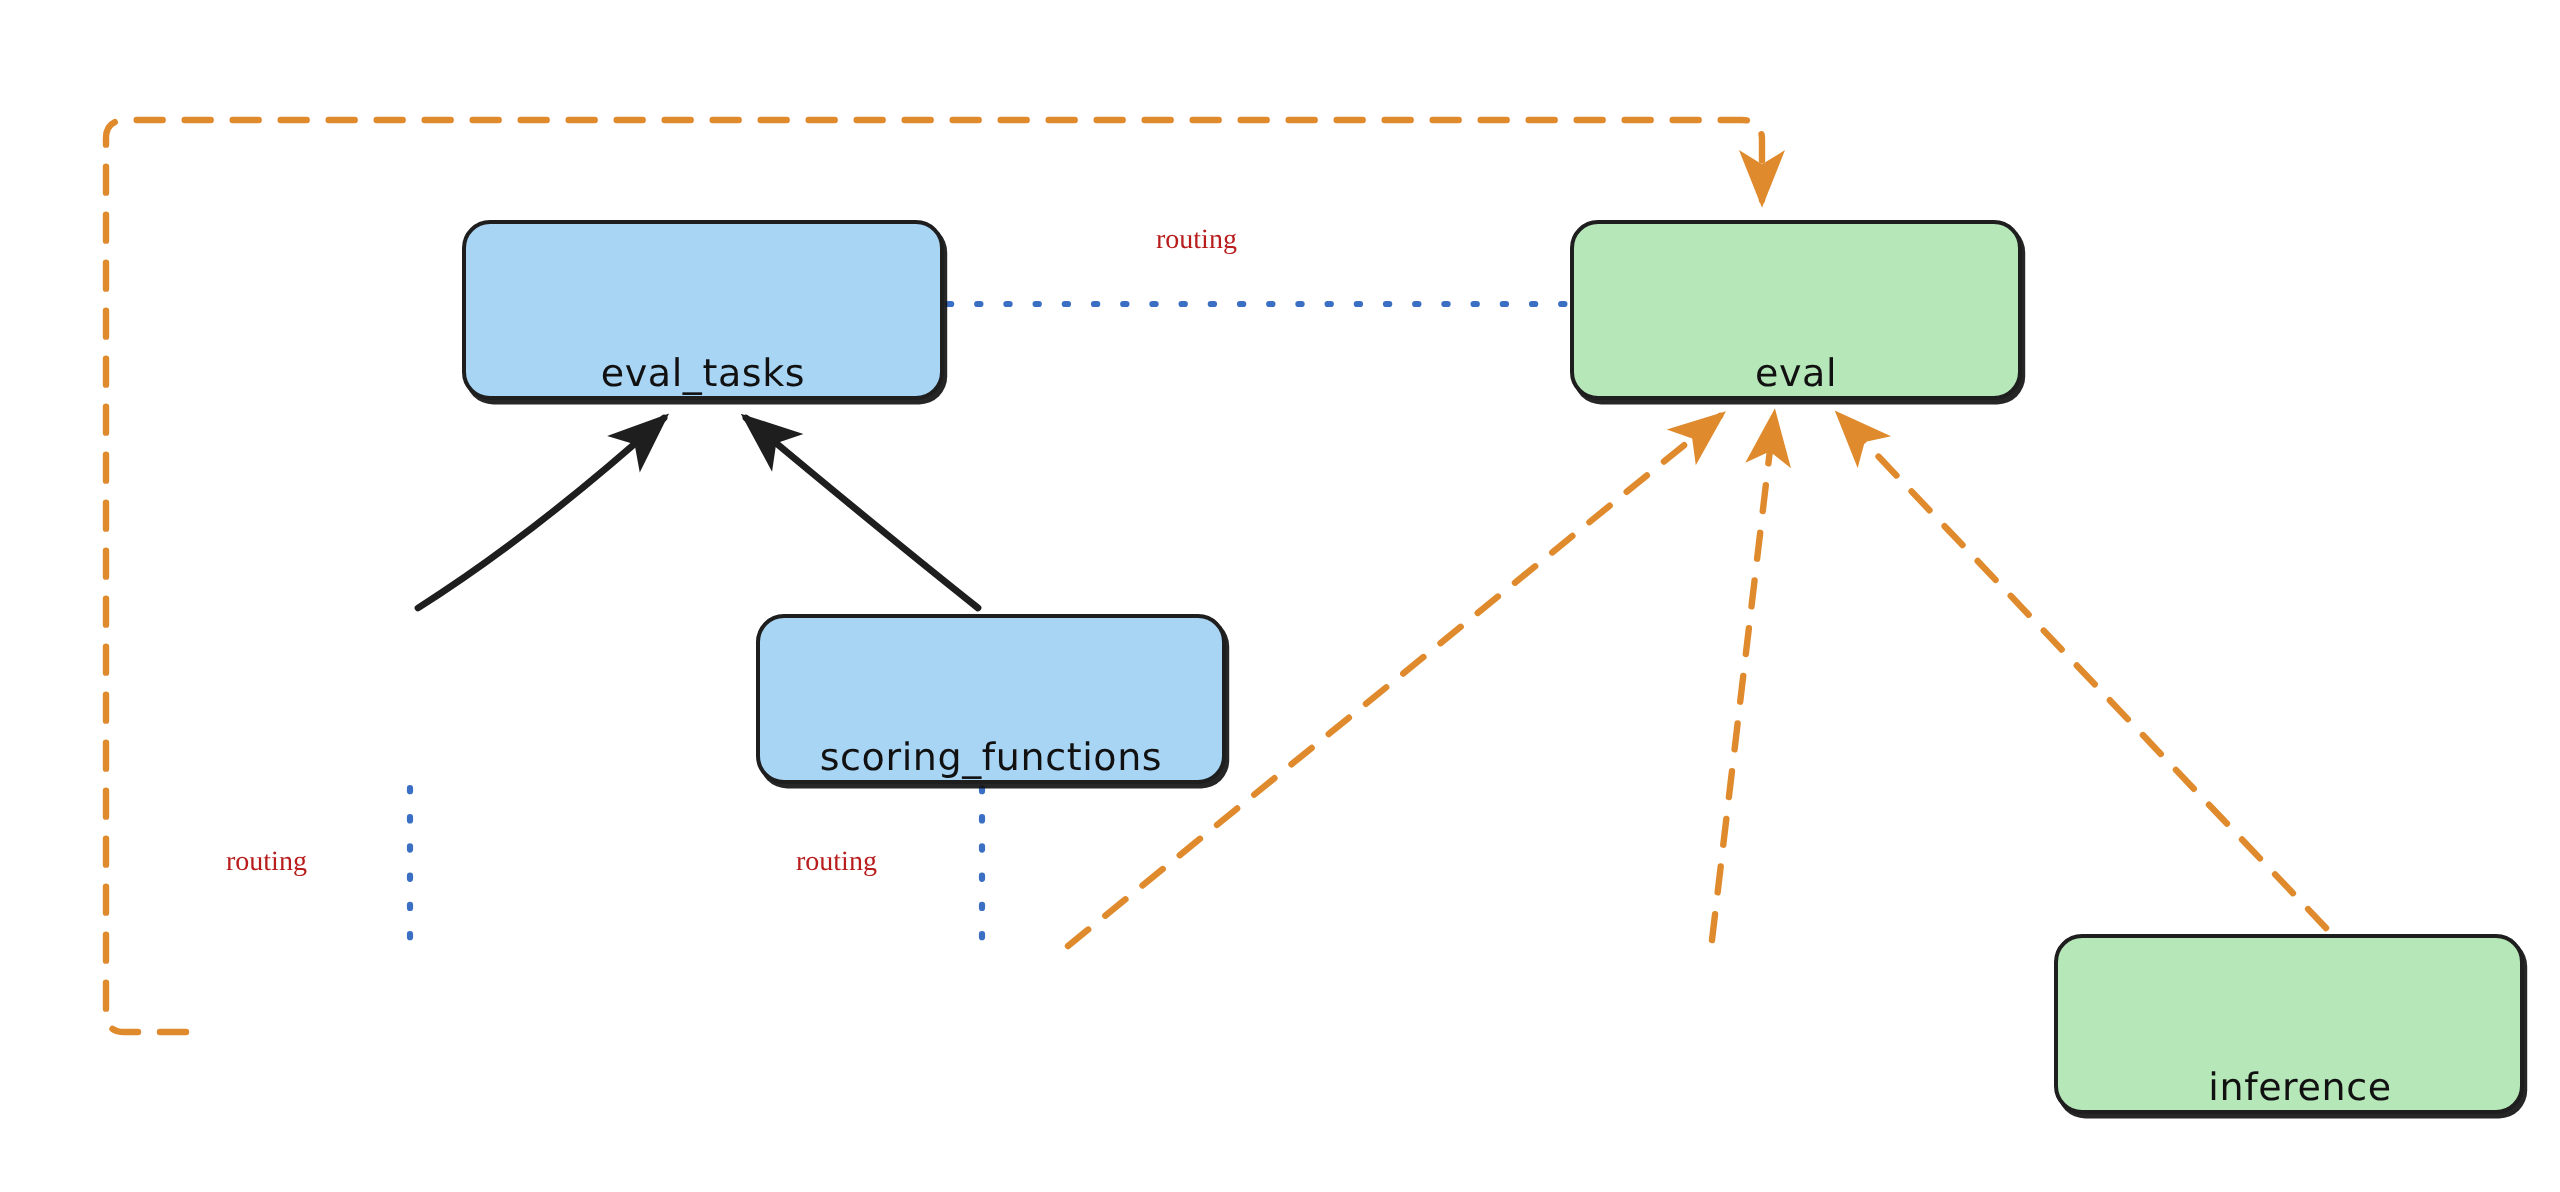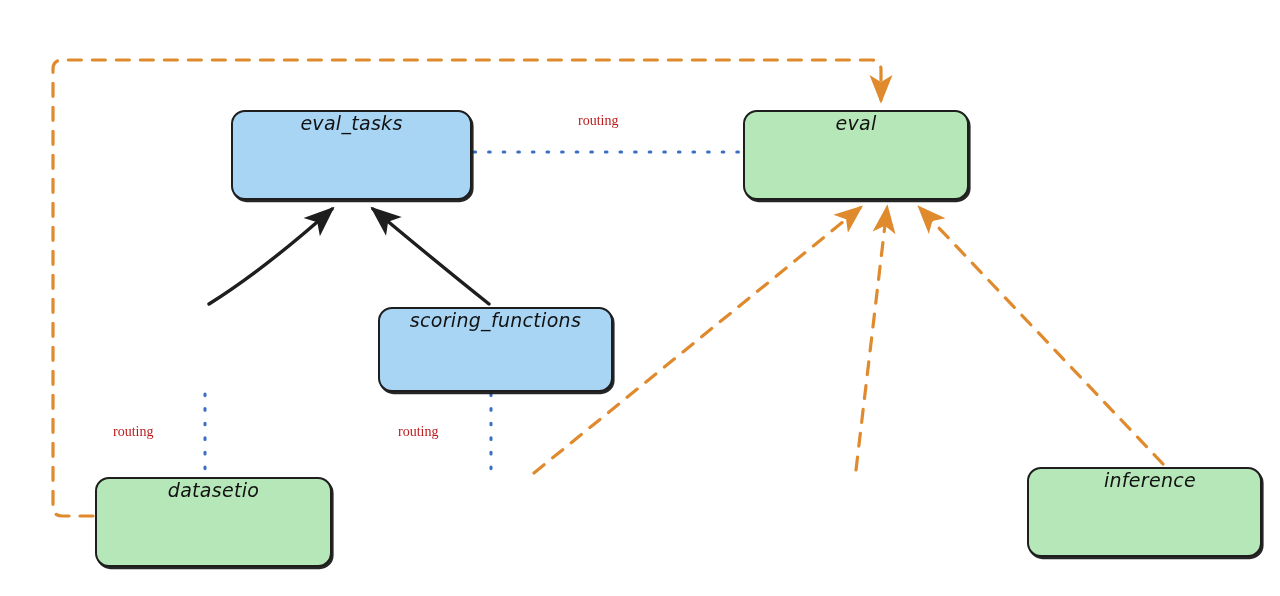--- a/index.html
+++ b/index.html
@@ -25,28 +25,27 @@
     width: 1280px;
     height: 596px;
     pointer-events: none;
   }
   .node {
     position: absolute;
     box-sizing: border-box;
     border: 2.6px solid #1e1e1e;
     border-radius: 14px;
     display: flex;
-    align-items: flex-start;
+    align-items: flex-end;
     justify-content: center;
     font-family: "DejaVu Sans", sans-serif;
     font-size: 19px;
     letter-spacing: 0.3px;
     color: #111111;
     box-shadow: 1.6px 2.2px 0 0 rgba(20,20,20,0.92);
-    font-style: italic;
   }
   .node.blue {
     background: #a9d5f5;
   }
   .node.green {
     background: #b6e7b8;
   }
   .node-label {
     user-select: none;
     white-space: nowrap;
@@ -109,32 +108,29 @@
 
     <g>
       <path d="M93,516 L62,516 Q53,516 53,506 L53,69 Q53,60 63,60 L871,60 Q881,60 881,70 L881,100" stroke="#e08a2e" stroke-width="3.2" fill="none" stroke-linecap="round" stroke-dasharray="13 11" marker-end="url(#arrow-orange)"></path>
     </g>
   </svg>
 
   <div class="node blue" style="left:231px; top:110px; width:241px; height:90px;">
     <span class="node-label">eval_tasks</span>
   </div>
 
-  <div class="node green" style="left:743px; top:110px; width:226px; height:90px;">
+  <div class="node green" style="left:785px; top:110px; width:226px; height:90px;">
     <span class="node-label">eval</span>
   </div>
 
 
   <div class="node blue" style="left:378px; top:307px; width:235px; height:85px;">
     <span class="node-label">scoring_functions</span>
   </div>
 
-  <div class="node green" style="left:95px; top:477px; width:237px; height:90px;">
-    <span class="node-label">datasetio</span>
-  </div>
 
 
 
   <div class="node green" style="left:1027px; top:467px; width:235px; height:90px;padding-left:11px;">
     <span class="node-label">inference</span>
   </div>
 
   <div class="edge-label" style="left:578px; top:113px;">routing</div>
 
   <div class="edge-label" style="left:113px; top:424px;">routing</div>

